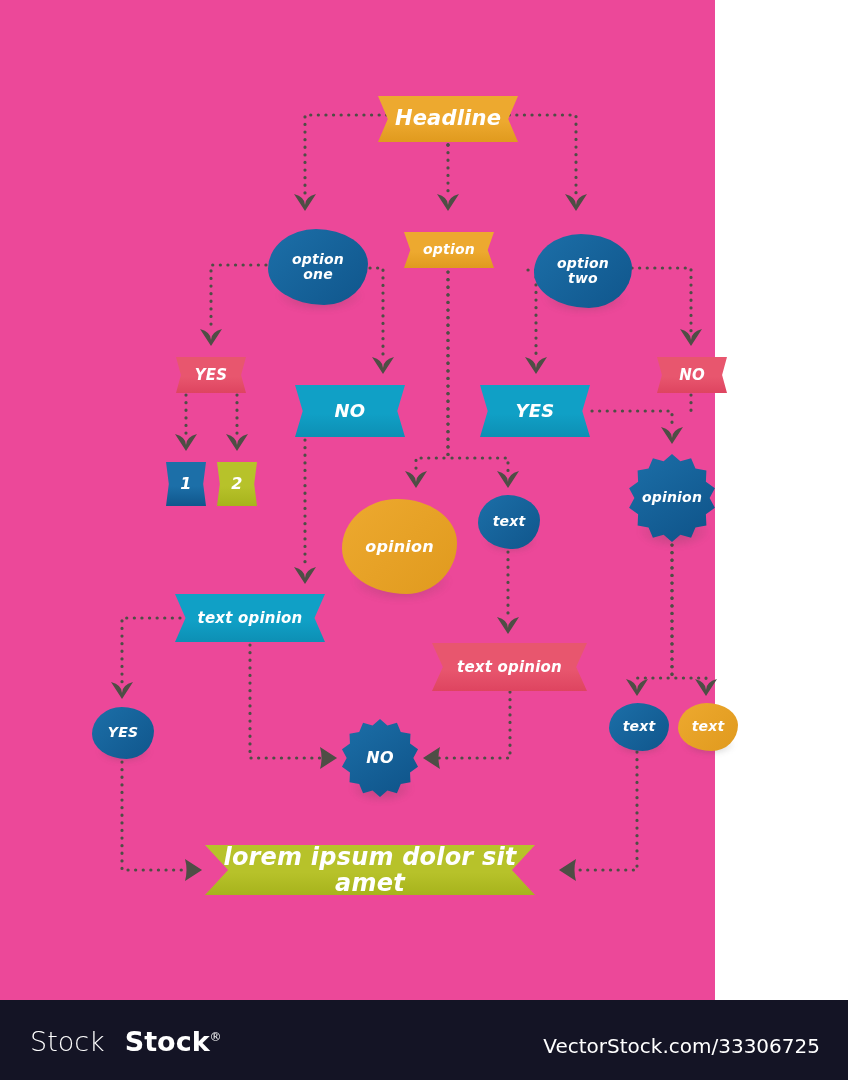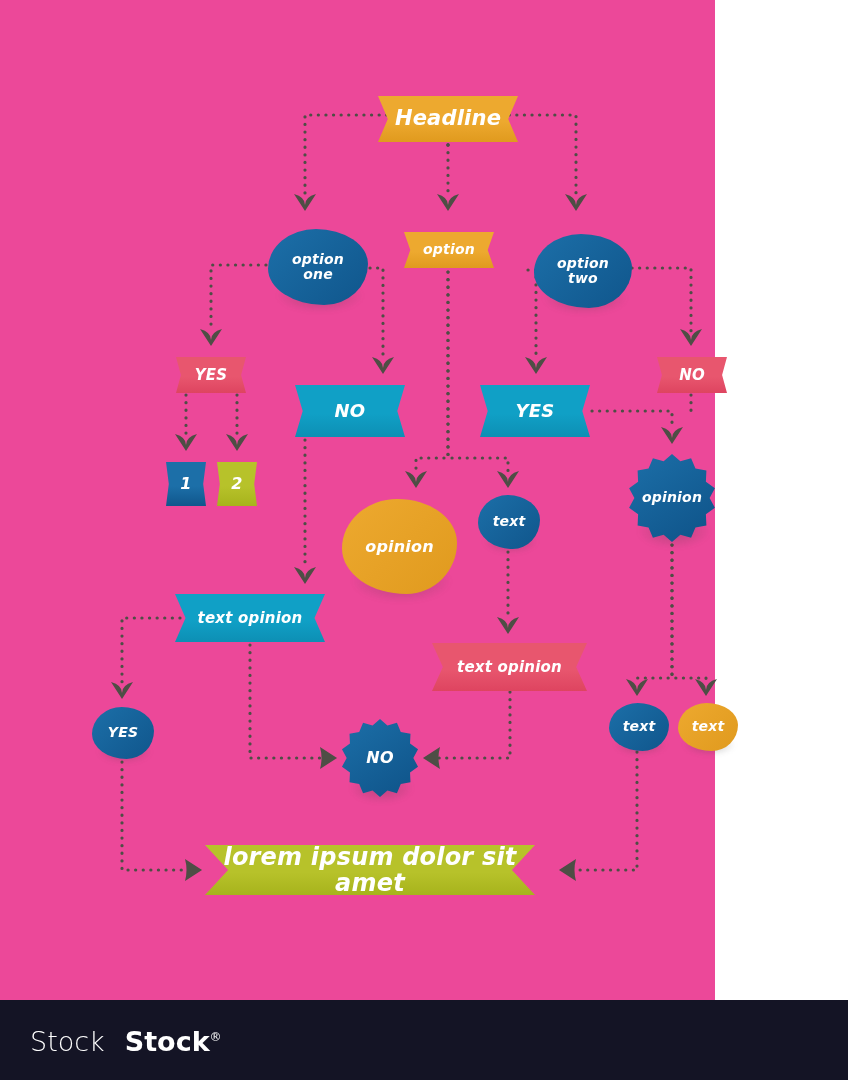--- a/index.html
+++ b/index.html
@@ -256,13 +256,14 @@
         <div class="body" style="background: linear-gradient(rgb(183, 194, 42) 0%, rgb(183, 194, 42) 55%, rgb(167, 179, 28) 100%);"></div>
         <span class="lbl">lorem ipsum dolor sit amet</span>
       </div>
     </div>
 </div>
 
 <div id="footer">
   <div id="wm-logo">
     <span class="light">Stock</span><span class="bold">Stock</span><span class="reg">®</span>
   </div>
+  <div id="wm-url">VectorStock.com/33306725</div>
 </div>
 
 </body></html>

